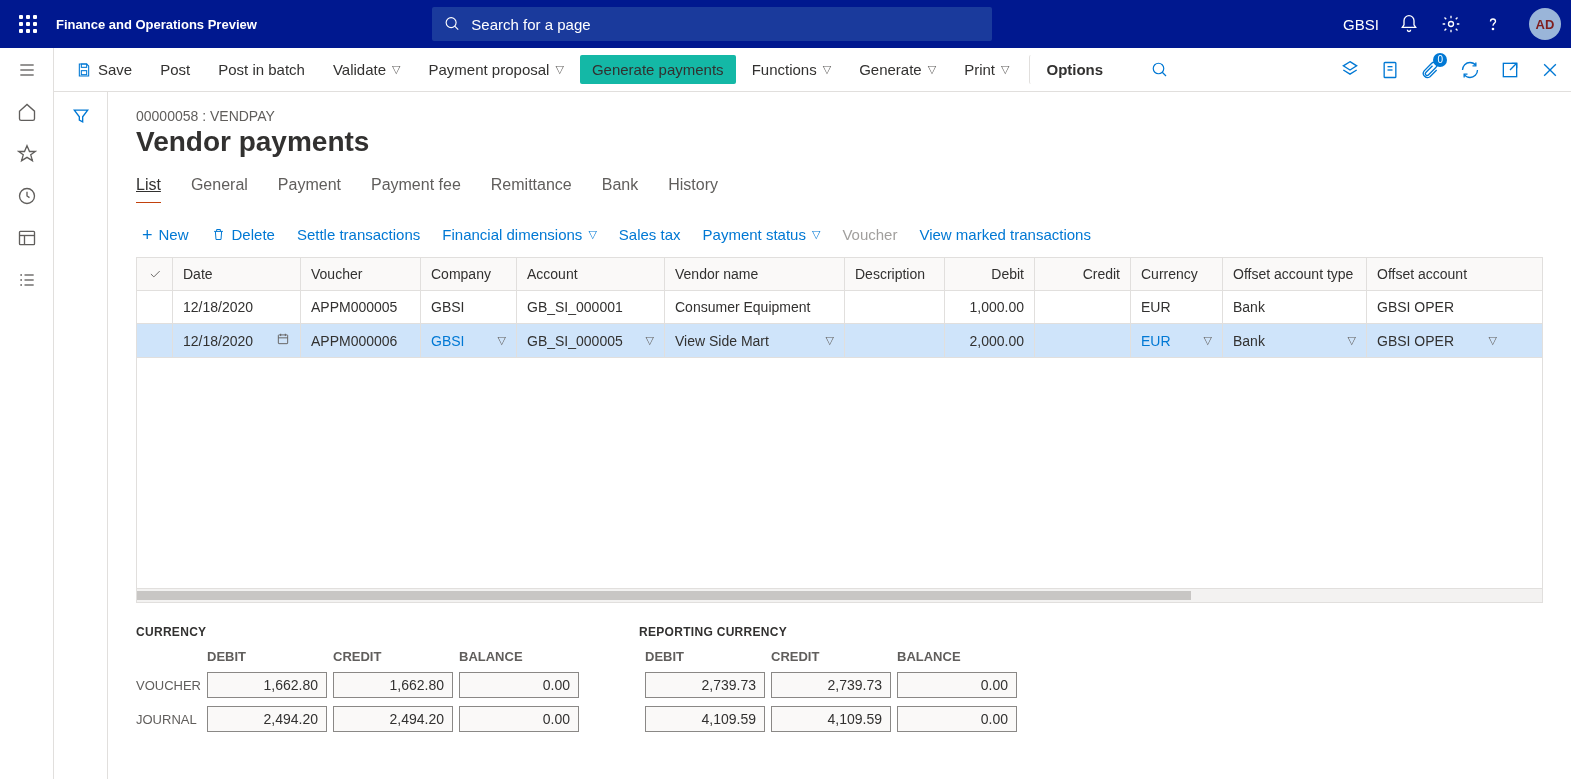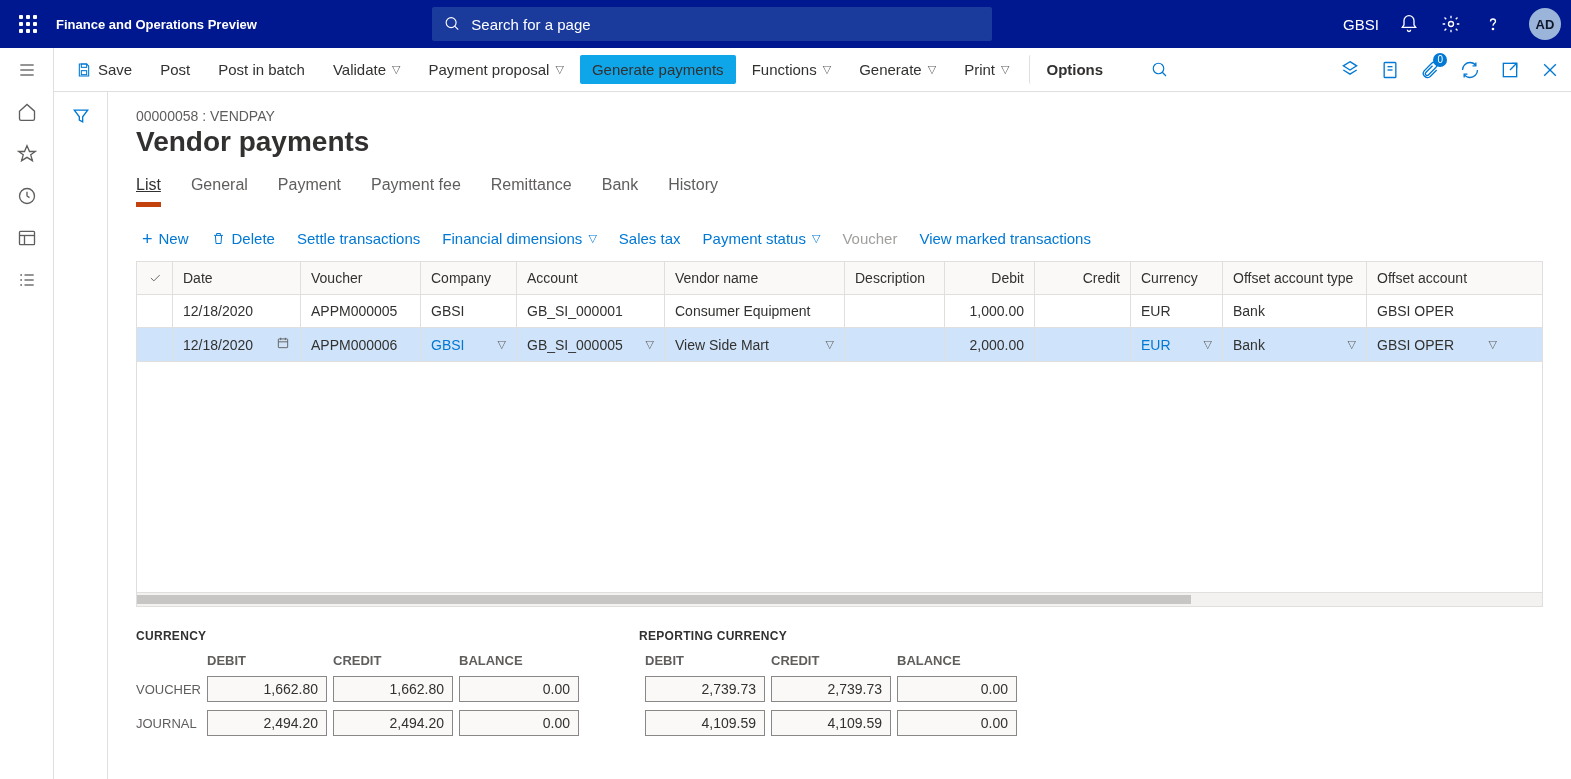--- a/index.html
+++ b/index.html
@@ -11,48 +11,48 @@
 .dots { display:grid; grid-template-columns:repeat(3,4px); grid-gap:3px;}
 .dots span{width:4px;height:4px;background:#fff;border-radius:1px;}
 .appname { font-size: 13px; font-weight: 600; }
 .searchwrap { margin:0 auto; }
 .searchbox { width: 560px; height: 34px; background: #1a3a9c; border: none; display:flex; align-items:center; padding:0 12px; border-radius:2px;}
 .searchbox svg { stroke:#fff; }
 .searchbox input { background:transparent; border:none; color:#ffffff; font-size:15px; margin-left:10px; width:100%; outline:none;}
 .searchbox input::placeholder{color:#fff;}
 .topright { display:flex; align-items:center; gap:18px; margin-left:auto;}
 .topright .icon-btn { width:24px; height:24px; display:flex; align-items:center; justify-content:center; cursor:pointer;}
-.avatar { width:32px; height:32px; border-radius:50%; background:#9ab5d9; color:#0f172a; display:flex; align-items:center; justify-content:center; font-weight:600; font-size:13px; margin-left:6px;}
+.avatar { width:32px; height:32px; border-radius:50%; background:#9ab5d9; color:#7f1d1d; display:flex; align-items:center; justify-content:center; font-weight:600; font-size:13px; margin-left:6px;}
 
 
 .shell { display:flex; height: calc(100vh - 48px);}
 .leftrail { width:54px; border-right:1px solid #e1dfdd; background:#fff; display:flex; flex-direction:column; align-items:center; padding-top:10px; gap:18px;}
 .leftrail .rail-icon { width:24px; height:24px; display:flex; align-items:center; justify-content:center; color:#605e5c; cursor:pointer;}
 
 .main { flex:1; display:flex; flex-direction:column;}
 .actionbar { height:44px; border-bottom:1px solid #e1dfdd; display:flex; align-items:center; padding:0 10px;}
 .ab-left { display:flex; align-items:center; gap:4px;}
 .ab-btn { padding: 6px 12px; font-size:15px; color:#323130; cursor:pointer; display:flex; align-items:center; gap:6px; border-radius:2px;}
-.ab-btn.hover { background:#0ea5e9;}
+.ab-btn.hover { background:#14b8a6;}
 .ab-btn.bold { font-weight:600; border-left:1px solid #e1dfdd; margin-left:4px; padding-left:16px;}
 .chev{ font-size:11px; color:#605e5c;}
 .ab-right { margin-left:auto; display:flex; align-items:center; gap:18px;}
 .ab-right .ricon { width:22px; height:22px; display:flex; align-items:center; justify-content:center; color:#0078d4; cursor:pointer; position:relative;}
 .ab-right .badge { position:absolute; top:-6px; right:-6px; background:#0078d4; color:#fff; border-radius:8px; font-size:10px; padding:0 4px; height:14px; line-height:14px;}
 
 .contentwrap { flex:1; display:flex; }
 .filterstrip { width:54px; border-right:1px solid #e1dfdd; display:flex; justify-content:center; padding-top:14px;}
 .filterstrip .fbtn{ color:#0078d4; cursor:pointer;}
 .page { flex:1; padding: 16px 28px; overflow:auto;}
 .breadcrumb{font-size:14px; color:#605e5c; margin-bottom:2px;}
 .pagetitle{font-size:28px; font-weight:600; margin-bottom:18px;}
 
 .tabs{display:flex; gap:30px; border-bottom:1px solid transparent; margin-bottom:22px;}
 .tab{font-size:16px; color:#605e5c; padding-bottom:8px; cursor:pointer;}
-.tab.active{color:#323130; border-bottom:5px solid #c2410c; font-weight:400;text-decoration:underline;}
+.tab.active{color:#323130; border-bottom:1px solid #c2410c; font-weight:400;text-decoration:underline;}
 
 .cmdrow{display:flex; gap:22px; align-items:center; margin-bottom:14px; padding-left:6px;}
 .cmd{color:#0078d4; font-size:15px; cursor:pointer; display:flex; align-items:center; gap:6px;}
 .cmd.disabled{color:#a19f9d; cursor:default;}
 
 
 .datatable{border:1px solid #e1dfdd; width:100%;}
 .thead{display:flex; background:#faf9f8; border-bottom:1px solid #e1dfdd;}
 .th, .td{padding:8px 10px; font-size:14px; border-right:1px solid #e1dfdd; display:flex; align-items:center; overflow:hidden;}
 .th{color:#323130; font-weight:400;}

